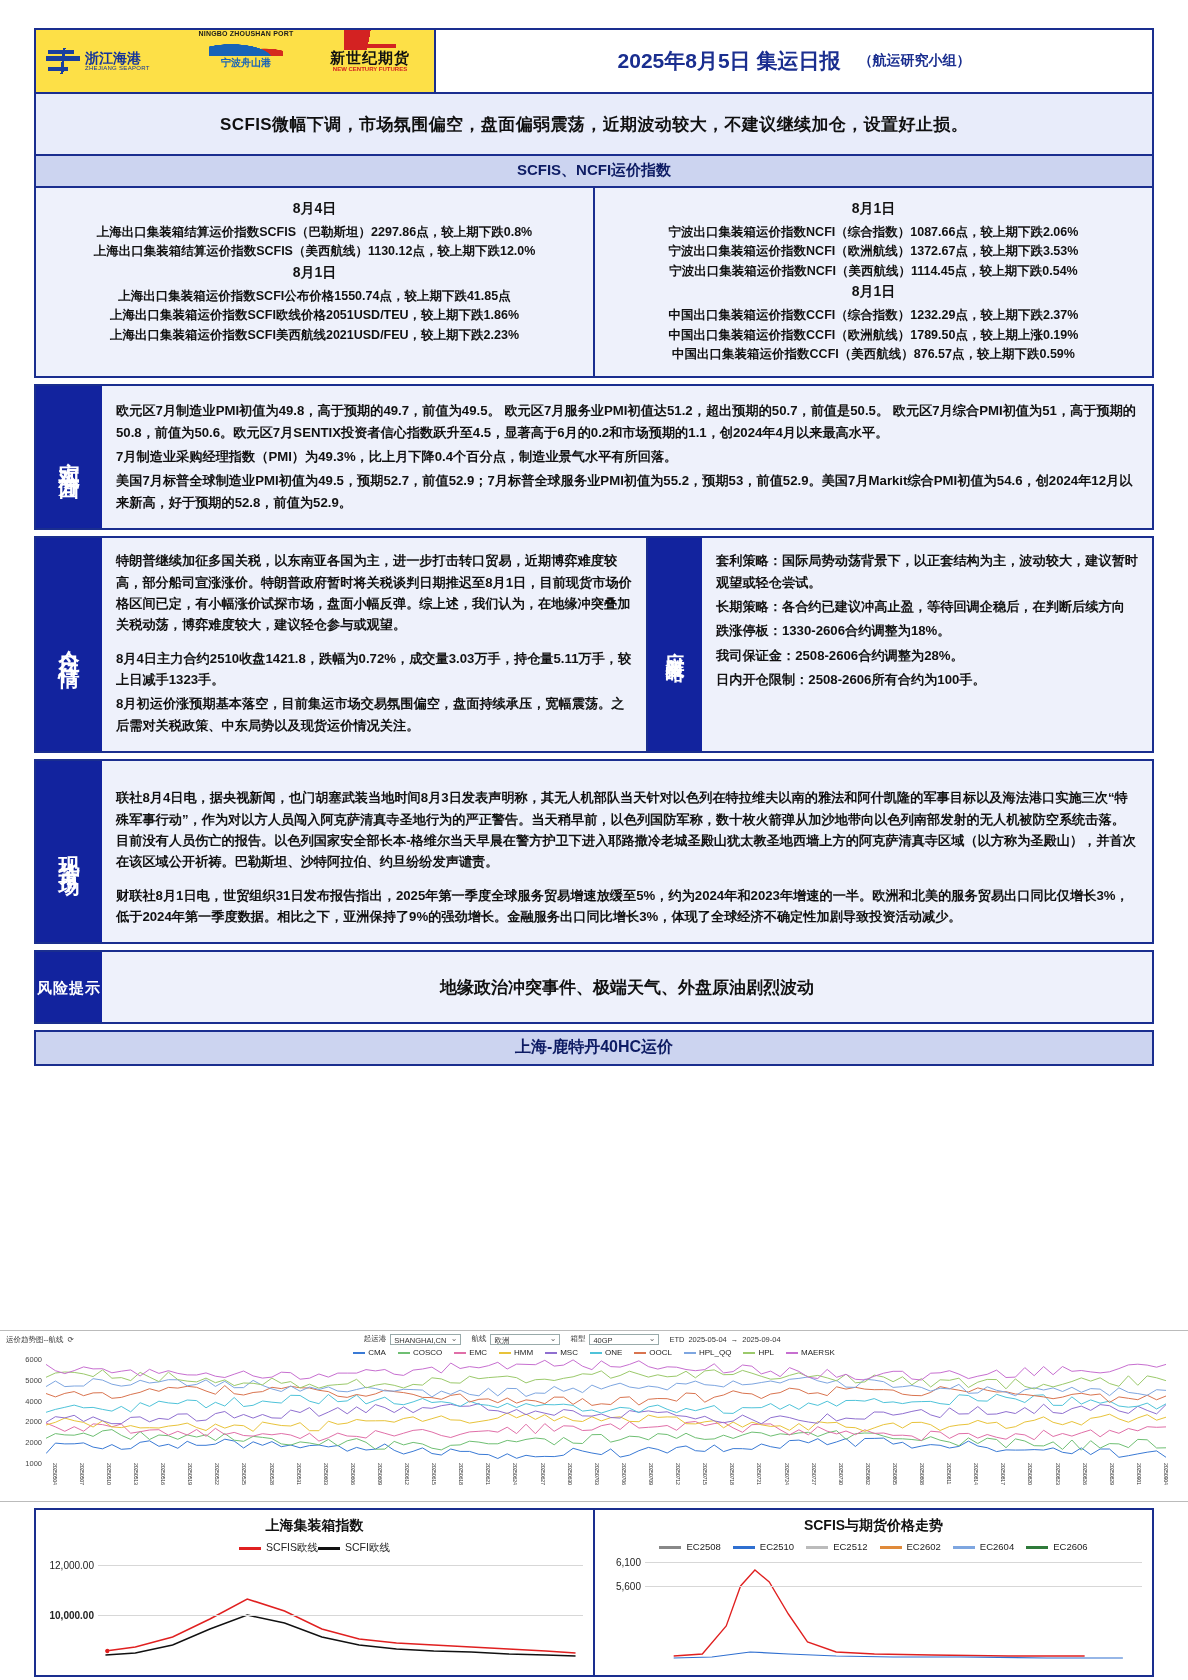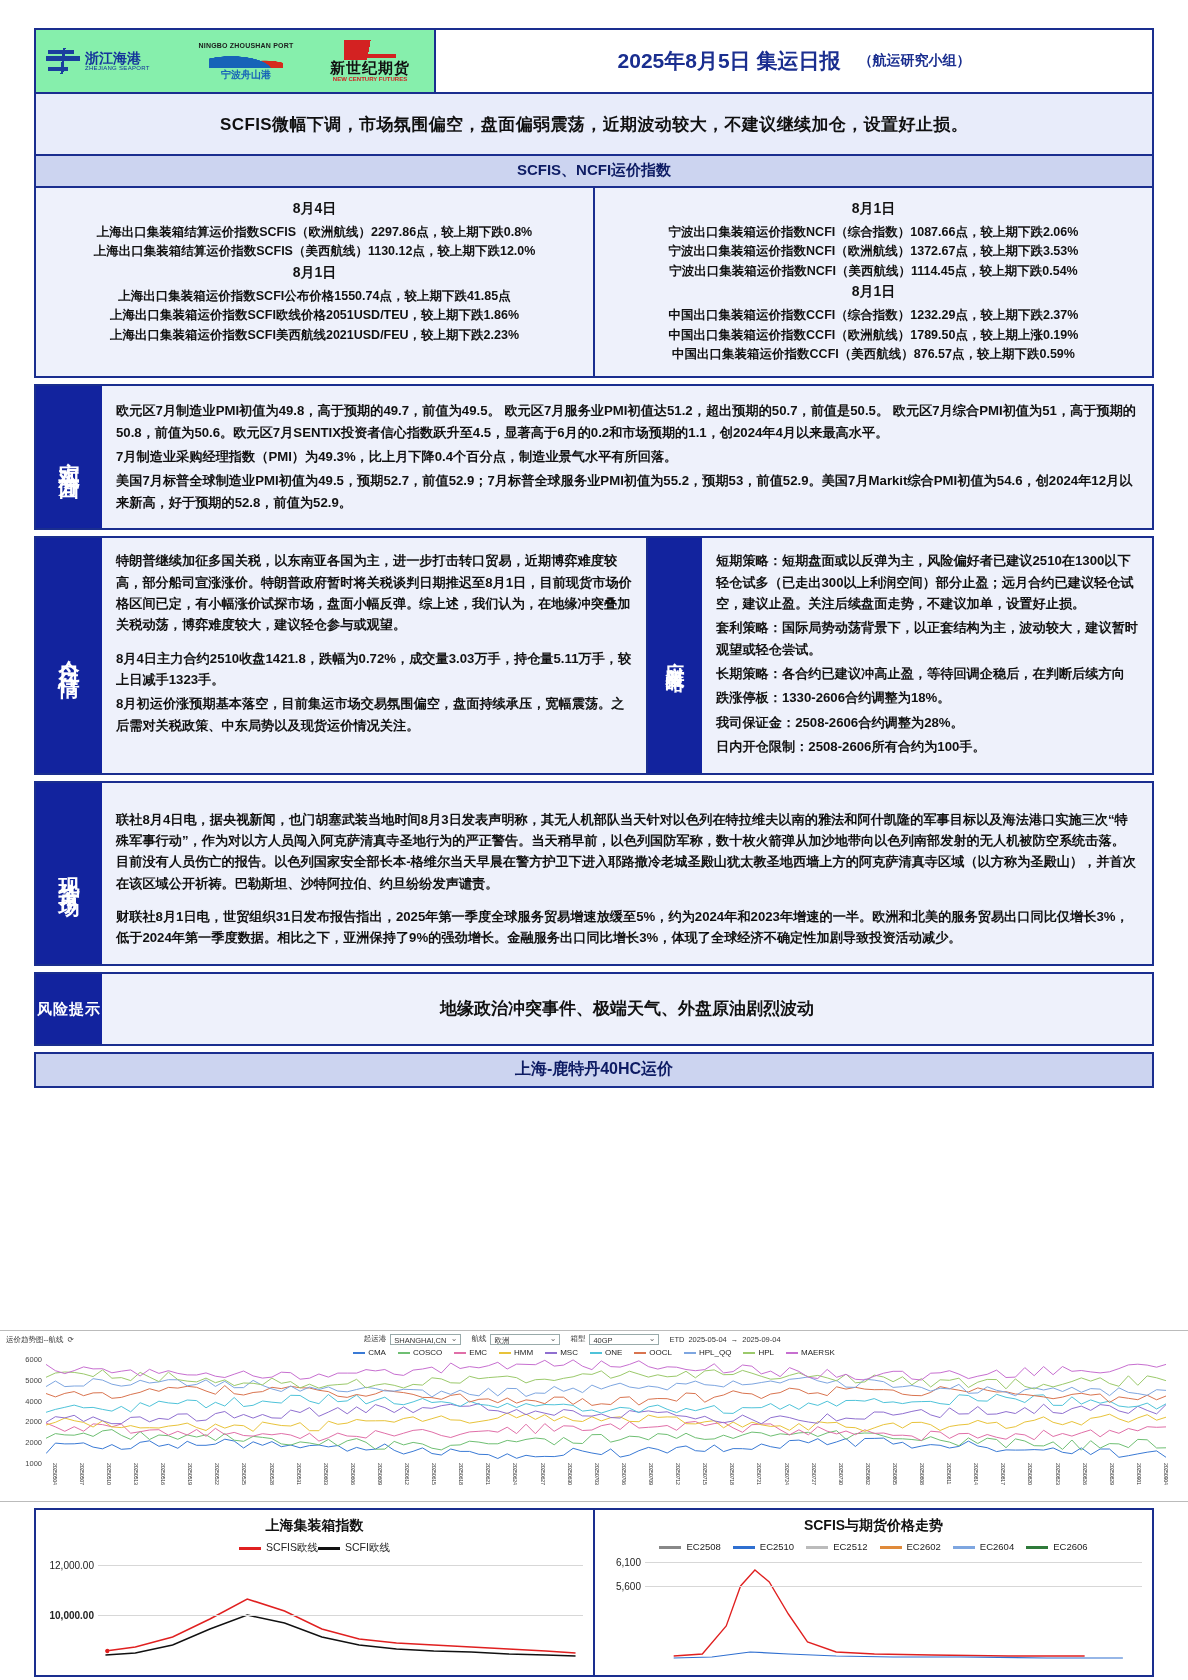--- a/index.html
+++ b/index.html
@@ -24,24 +24,23 @@
   
   .header-row {
     display: flex;
     border: 2px solid #1a2e8f;
     background: #ffffff;
     height: 66px;
     align-items: stretch;
   }
   .logos {
     display: flex;
-    align-items: center;
     width: 400px;
     border-right: 2px solid #1a2e8f;
-    background: #86efac;
+    background: #fde047;
   }
   .logo-zjseaport {
     display: flex; align-items: center; gap: 5px;
     padding-left: 10px; width: 150px;
   }
   .zj-mark {
     width: 34px; height: 26px;
     background:
       linear-gradient(95deg, transparent 46%, #1a3f9e 46%, #1a3f9e 54%, transparent 54%),
       linear-gradient(#1a3f9e, #1a3f9e);
@@ -305,21 +304,21 @@
     </div>
 
     <div class="summary-row">
       <div class="txt">SCFIS微幅下调，市场氛围偏空，盘面偏弱震荡，近期波动较大，不建议继续加仓，设置好止损。</div>
     </div>
 
     <div class="band-title">SCFIS、NCFI运价指数</div>
     <div class="index-row">
       <div class="index-col">
         <div class="index-date">8月4日</div>
-        <div class="index-line">上海出口集装箱结算运价指数SCFIS（欧洲航线）2297.86点，较上期下跌0.8%</div>
+        <div class="index-line">上海出口集装箱结算运价指数SCFIS（巴勒斯坦）2297.86点，较上期下跌0.8%</div>
         <div class="index-line">上海出口集装箱结算运价指数SCFIS（美西航线）1130.12点，较上期下跌12.0%</div>
         <div class="index-date">8月1日</div>
         <div class="index-line">上海出口集装箱运价指数SCFI公布价格1550.74点，较上期下跌41.85点</div>
         <div class="index-line">上海出口集装箱运价指数SCFI欧线价格2051USD/TEU，较上期下跌1.86%</div>
         <div class="index-line">上海出口集装箱运价指数SCFI美西航线2021USD/FEU，较上期下跌2.23%</div>
       </div>
       <div class="index-col">
         <div class="index-date">8月1日</div>
         <div class="index-line">宁波出口集装箱运价指数NCFI（综合指数）1087.66点，较上期下跌2.06%</div>
         <div class="index-line">宁波出口集装箱运价指数NCFI（欧洲航线）1372.67点，较上期下跌3.53%</div>
@@ -350,21 +349,20 @@
         <div class="col-a btext">
           <p>特朗普继续加征多国关税，以东南亚各国为主，进一步打击转口贸易，近期博弈难度较高，部分船司宣涨涨价。特朗普政府暂时将关税谈判日期推迟至8月1日，目前现货市场价格区间已定，有小幅涨价试探市场，盘面小幅反弹。综上述，我们认为，在地缘冲突叠加关税动荡，博弈难度较大，建议轻仓参与或观望。</p>
           <p class="gap">8月4日主力合约2510收盘1421.8，跌幅为0.72%，成交量3.03万手，持仓量5.11万手，较上日减手1323手。</p>
           <p>8月初运价涨预期基本落空，目前集运市场交易氛围偏空，盘面持续承压，宽幅震荡。之后需对关税政策、中东局势以及现货运价情况关注。</p>
         </div>
         <div class="col-b" style="display:flex;">
           <div class="vlabel-inner">
             <span>应对策略</span>
           </div>
           <div class="btext">
-            <p>短期策略：短期盘面或以反弹为主，风险偏好者已建议2510在1300以下轻仓试多（已走出300以上利润空间）部分止盈；远月合约已建议轻仓试空，建议止盈。关注后续盘面走势，不建议加单，设置好止损。</p>
             <p>套利策略：国际局势动荡背景下，以正套结构为主，波动较大，建议暂时观望或轻仓尝试。</p>
             <p>长期策略：各合约已建议冲高止盈，等待回调企稳后，在判断后续方向</p>
             <p>跌涨停板：1330-2606合约调整为18%。</p>
             <p>我司保证金：2508-2606合约调整为28%。</p>
             <p>日内开仓限制：2508-2606所有合约为100手。</p>
           </div>
         </div>
       </div>
     </div>
 

